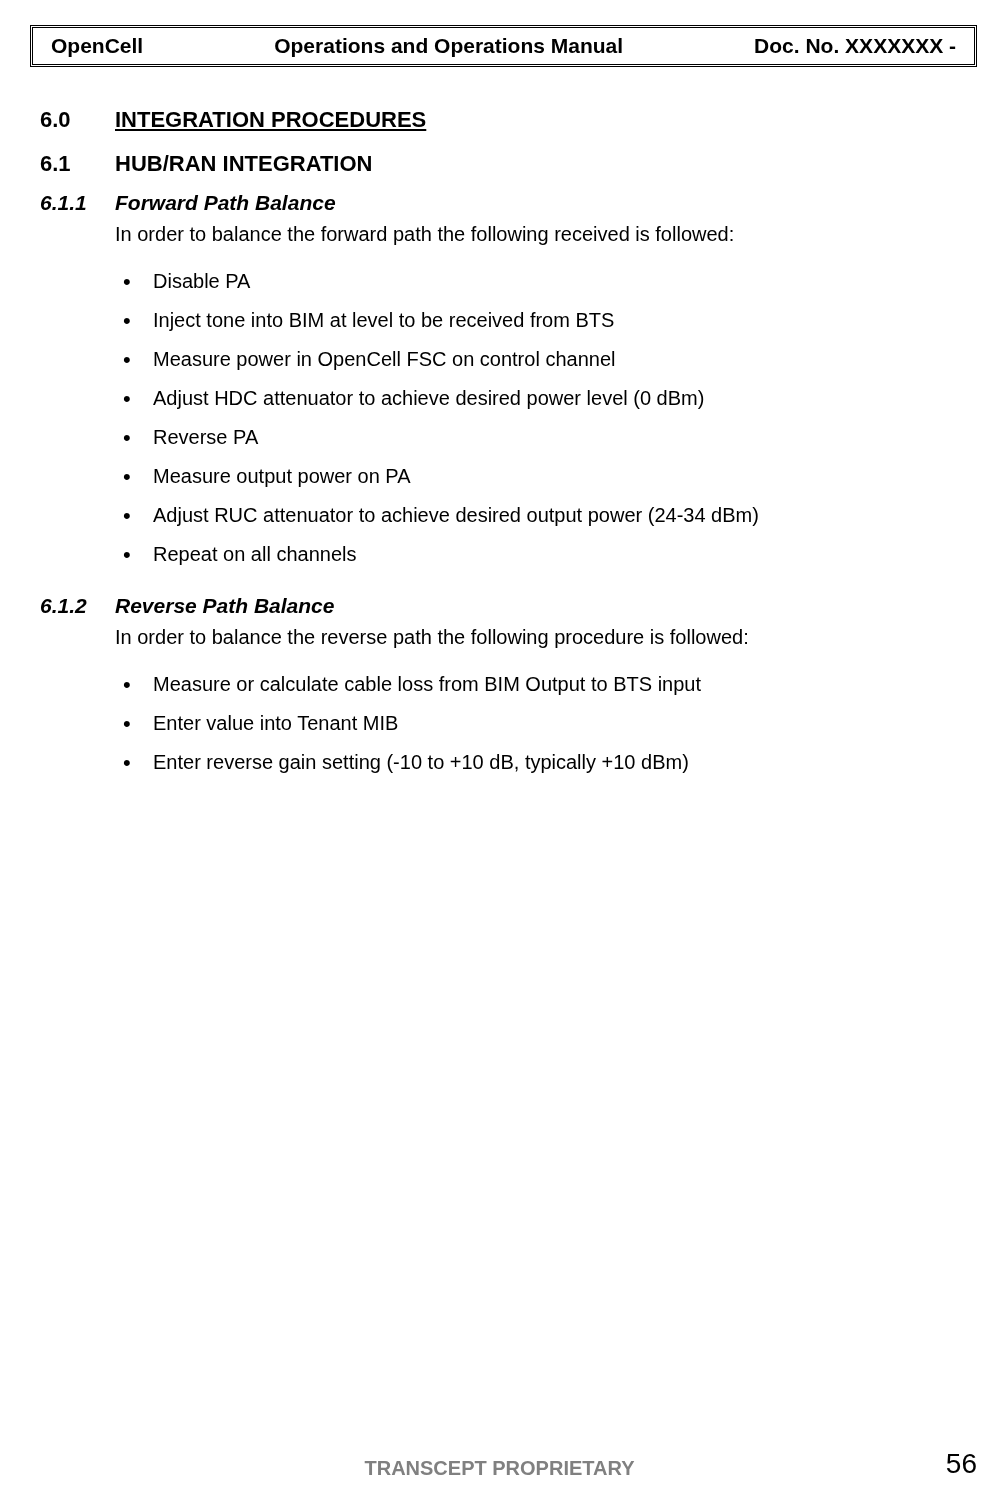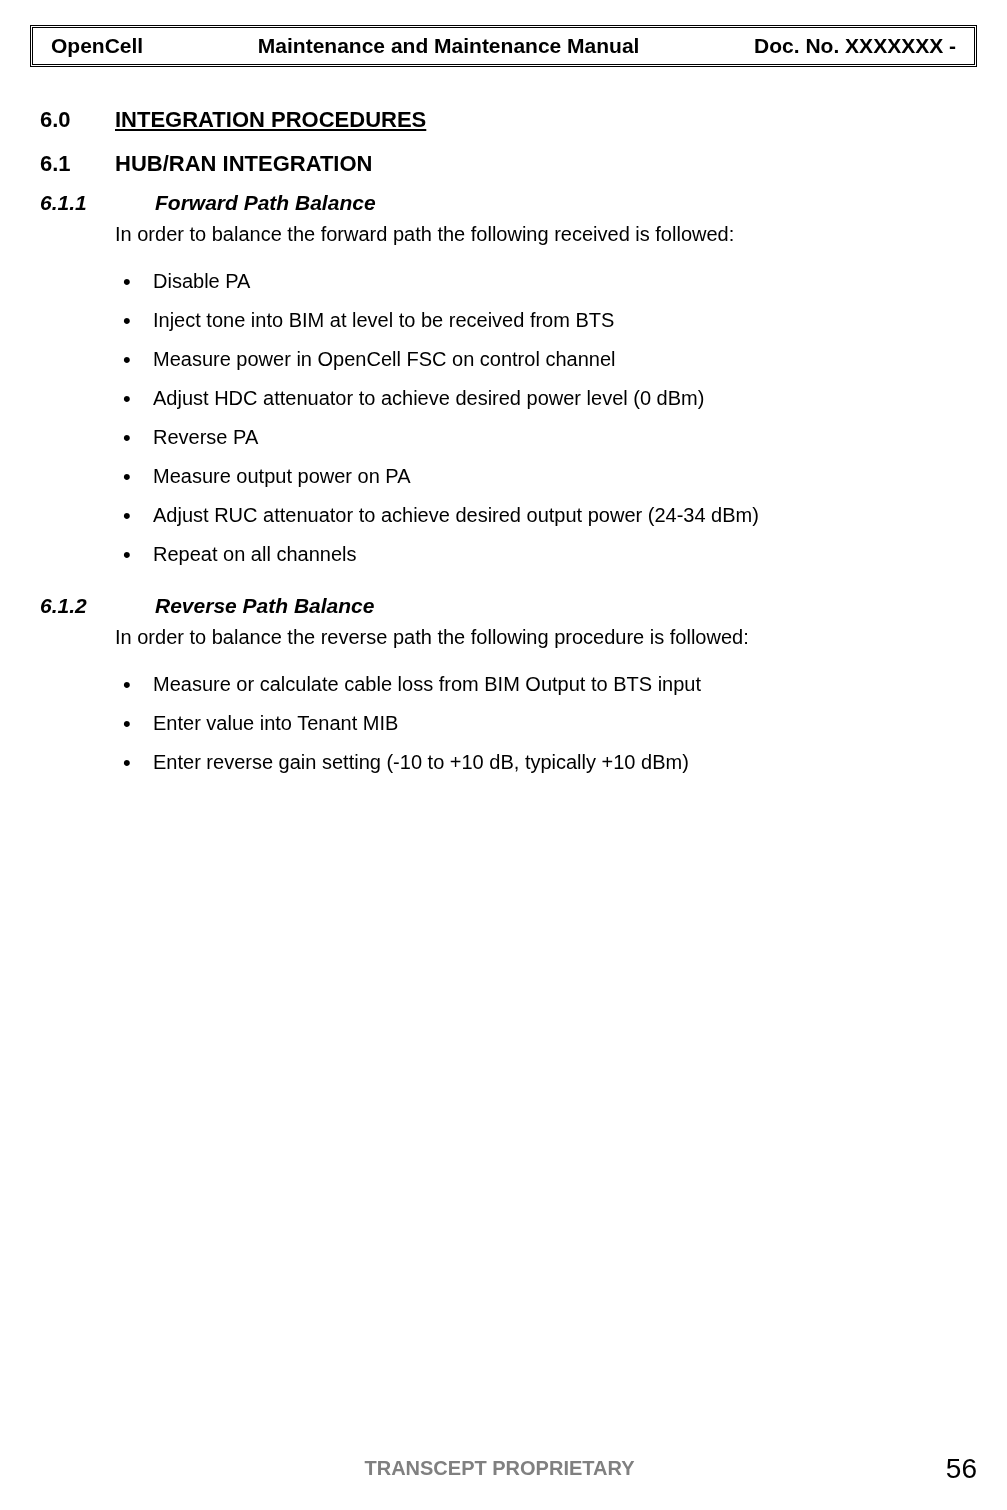--- a/index.html
+++ b/index.html
@@ -62,21 +62,20 @@
       width: 75px;
       flex: 0 0 75px;
     }
     .section-h3 {
       display: flex;
       align-items: flex-start;
       margin-bottom: 6px;
       font-size: 21px;
       font-weight: bold;
       font-style: italic;
-      gap: 40px;
     }
     .section-h3 .num {
       width: 75px;
       flex: 0 0 75px;
     }
     .para {
       margin-left: 75px;
       font-size: 20px;
       line-height: 1.35;
       margin-bottom: 14px;
@@ -99,39 +98,39 @@
       top: 5px;
       font-size: 22px;
     }
     .footer {
       position: absolute;
       bottom: 30px;
       left: 22px;
       right: 30px;
       display: flex;
       justify-content: center;
-      align-items: center;
+      align-items: flex-end;
       font-size: 20px;
     }
     .footer-center {
       color: #808080;
       font-weight: bold;
     }
     .page-num {
       position: absolute;
       right: 0;
       font-size: 28px;
     }
   </style>
 </head>
 <body>
 
 <div class="header-box">
   <span class="header-left">OpenCell</span>
-  <span class="header-center">Maintenance and Maintenance Manual</span>
+  <span class="header-center">Operations and Operations Manual</span>
   <span class="header-right">Doc. No.  XXXXXXX -</span>
 </div>
 
 <div class="content">
 
   <div class="section-h1">
     <span class="num">6.0</span>
     <span class="title">INTEGRATION PROCEDURES</span>
   </div>
 

